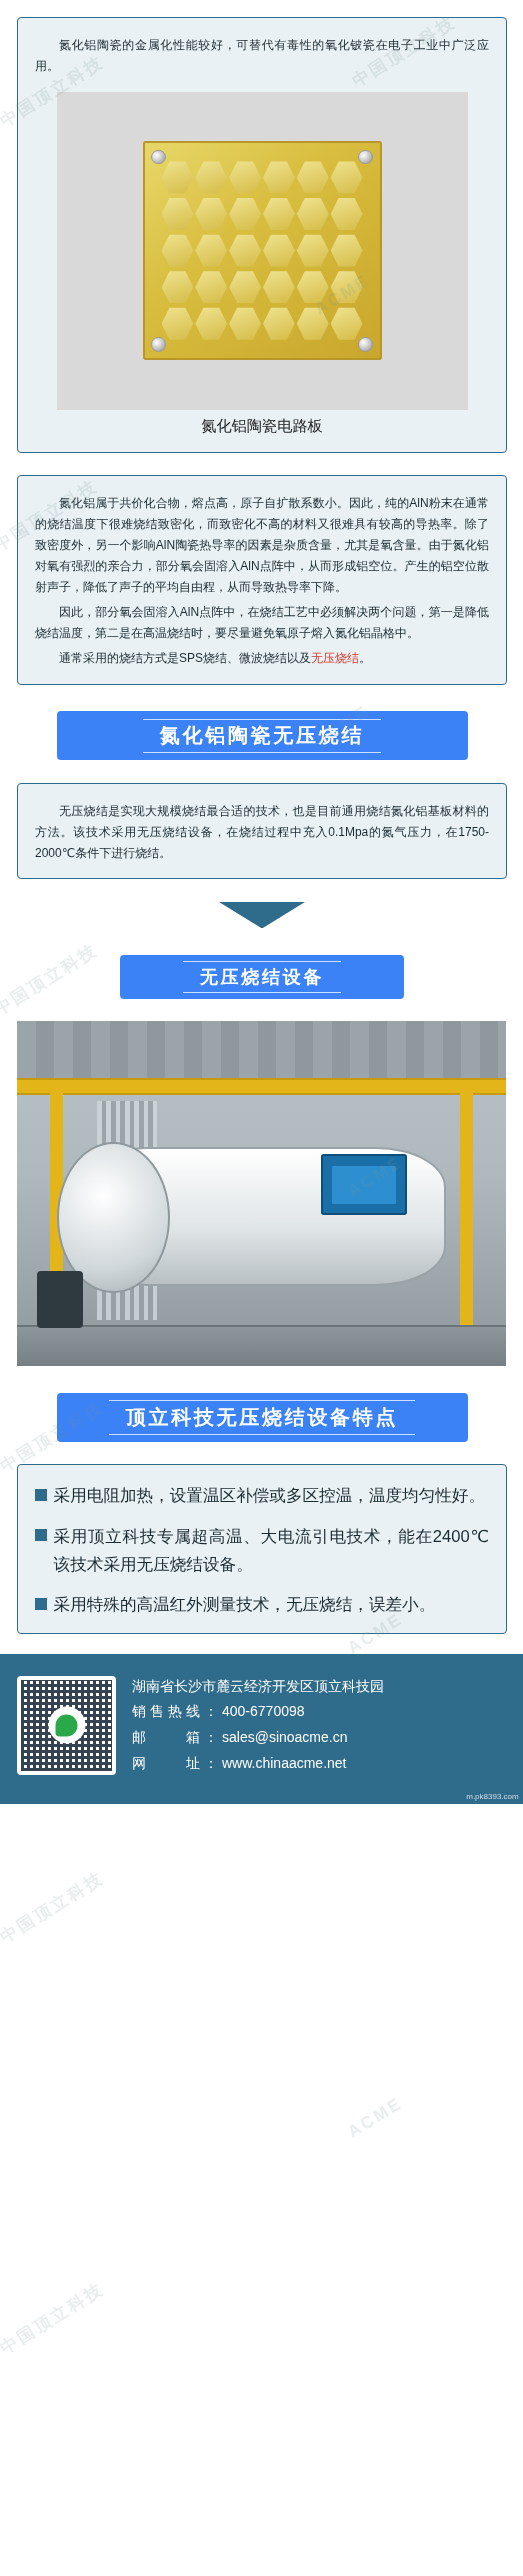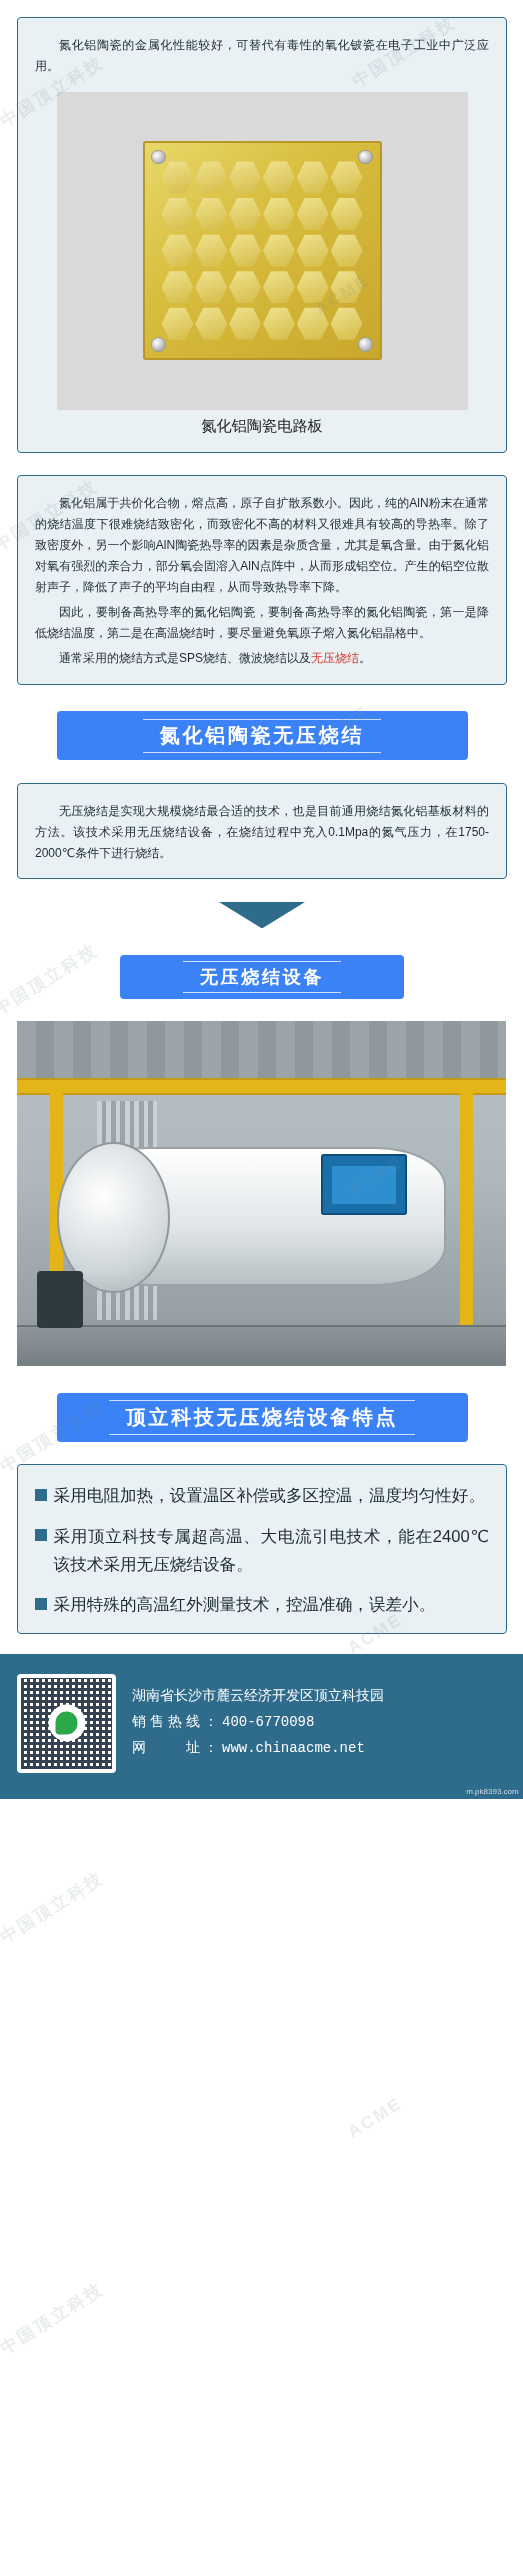--- a/index.html
+++ b/index.html
@@ -283,21 +283,21 @@
     width: 37px; height: 37px;
     background: #ffffff;
     border-radius: 50%;
     display: flex; align-items: center; justify-content: center;
   }
   .qr-logo span {
     display: block; width: 22.5px; height: 22.5px;
     background: #2aa84a;
     border-radius: 50% 50% 50% 4px;
   }
-  .f-lines { flex: 1 1 auto; font-family: Liberation Mono, monospace; }
+  .f-lines { flex: 1 1 auto; }
   .f-line {
     font-size: 14px;
     line-height: 1.85;
     color: #ffffff;
     white-space: nowrap;
   }
   .f-label { letter-spacing: 4px; margin-top: 24px; }
 
   .tagline {
     position: absolute;
@@ -368,21 +368,21 @@
         <div class="screw tr"></div>
         <div class="screw bl"></div>
         <div class="screw br"></div>
       </div>
     </div>
     <div class="caption">氮化铝陶瓷电路板</div>
   </div>
 
   <div class="card">
     <p class="para">氮化铝属于共价化合物，熔点高，原子自扩散系数小。因此，纯的AlN粉末在通常的烧结温度下很难烧结致密化，而致密化不高的材料又很难具有较高的导热率。除了致密度外，另一个影响AlN陶瓷热导率的因素是杂质含量，尤其是氧含量。由于氮化铝对氧有强烈的亲合力，部分氧会固溶入AlN点阵中，从而形成铝空位。产生的铝空位散射声子，降低了声子的平均自由程，从而导致热导率下降。</p>
-    <p class="para">因此，要制备高热导率的氮化铝陶瓷，要制备高热导率的氮化铝陶瓷，第一是降低烧结温度，第二是在高温烧结时，要尽量避免氧原子熔入氮化铝晶格中。</p>
+    <p class="para">因此，部分氧会固溶入AlN点阵中，在烧结工艺中必须解决两个问题，第一是降低烧结温度，第二是在高温烧结时，要尽量避免氧原子熔入氮化铝晶格中。</p>
     <p class="para">
       <span>通常采用的烧结方式是SPS烧结、微波烧结以及</span><span class="hl-red">无压烧结</span><span>。</span>
     </p>
   </div>
 
   <div class="banner">
     <div class="inner">
       <div class="txt">氮化铝陶瓷无压烧结</div>
     </div>
   </div>
@@ -426,37 +426,40 @@
     <div class="feat-item">
       <div class="bullet"></div>
       <div class="feat-text">采用电阻加热，设置温区补偿或多区控温，温度均匀性好。</div>
     </div>
     <div class="feat-item">
       <div class="bullet"></div>
       <div class="feat-text">采用顶立科技专属超高温、大电流引电技术，能在2400℃该技术采用无压烧结设备。</div>
     </div>
     <div class="feat-item">
       <div class="bullet"></div>
-      <div class="feat-text">采用特殊的高温红外测量技术，控温准确，误差小。</div>
+      <div class="feat-text">采用特殊的高温红外测量技术，无压烧结，误差小。</div>
     </div>
   </div>
 
   <div class="footer">
     <div class="qr">
       <div class="qr-dots"></div>
       <div class="qr-logo">
           <span></span>
         </div>
     </div>
     <div class="f-lines">
       <div class="f-line">湖南省长沙市麓云经济开发区顶立科技园</div>
       <div class="f-line">
         <span class="f-label">销售热线：</span><span>400-6770098</span>
       </div>
       <div class="f-line">
+        <span class="f-label">邮　　箱：</span><span>sales@sinoacme.cn</span>
+      </div>
+      <div class="f-line">
         <span class="f-label">网　　址：</span><span>www.chinaacme.net</span>
       </div>
     </div>
     <div class="tagline">m.pk8393.com</div>
   </div>
 
 </div>
 
 
 </body></html>

